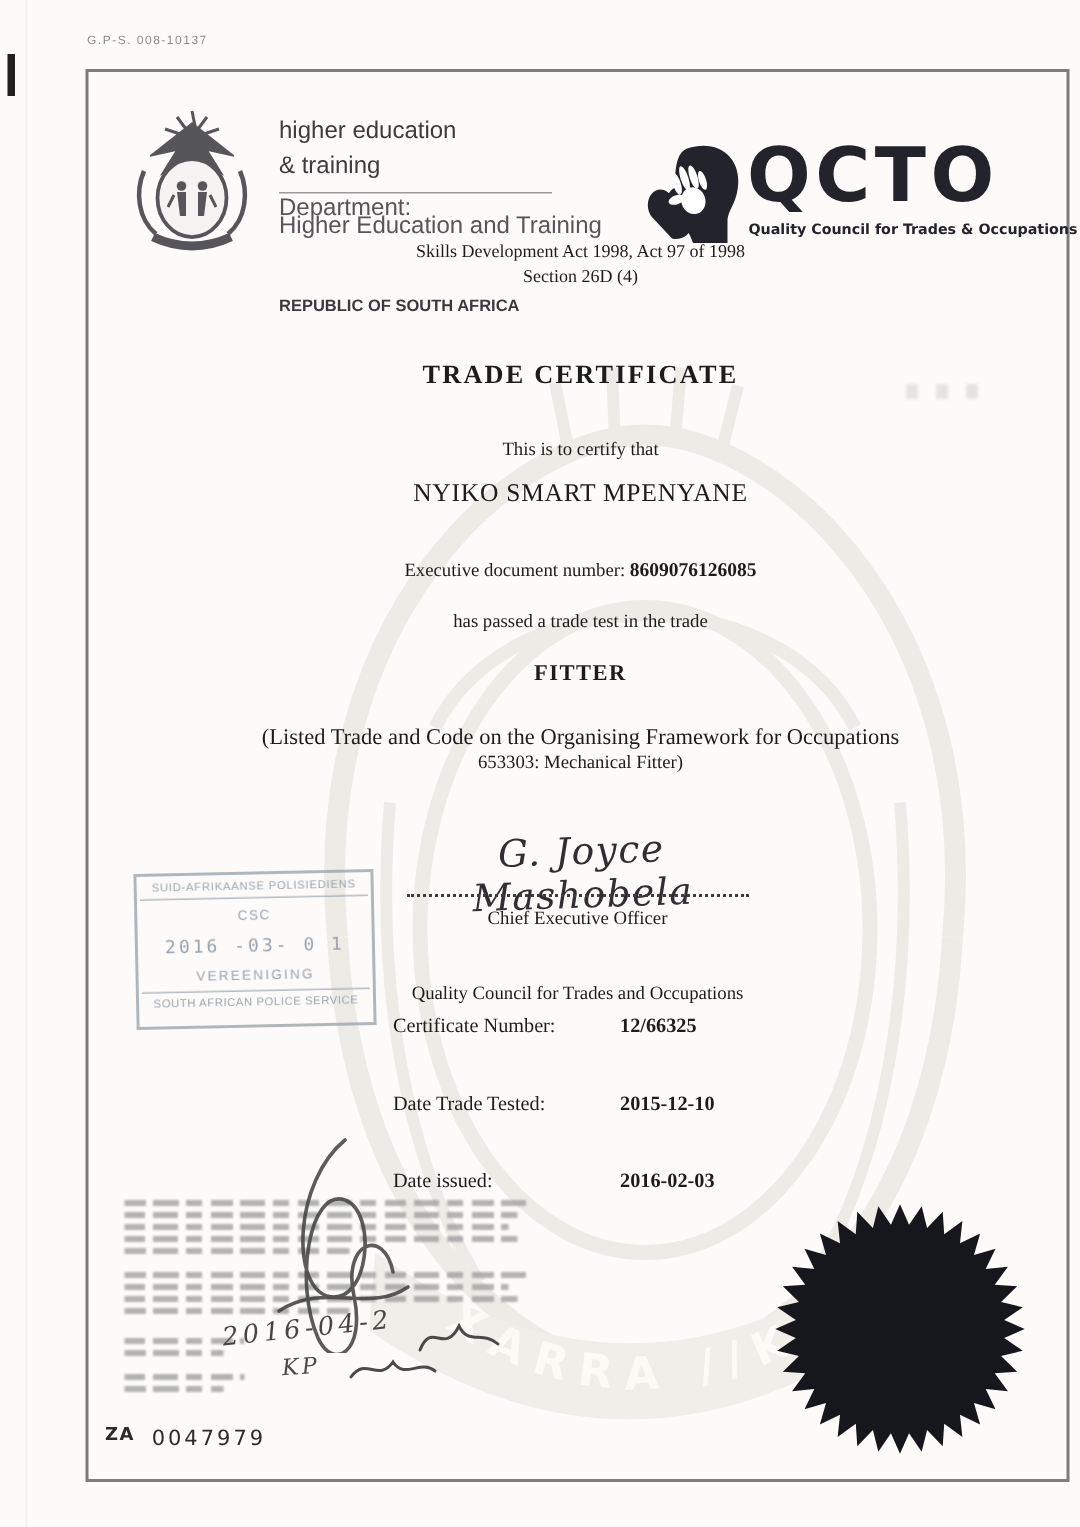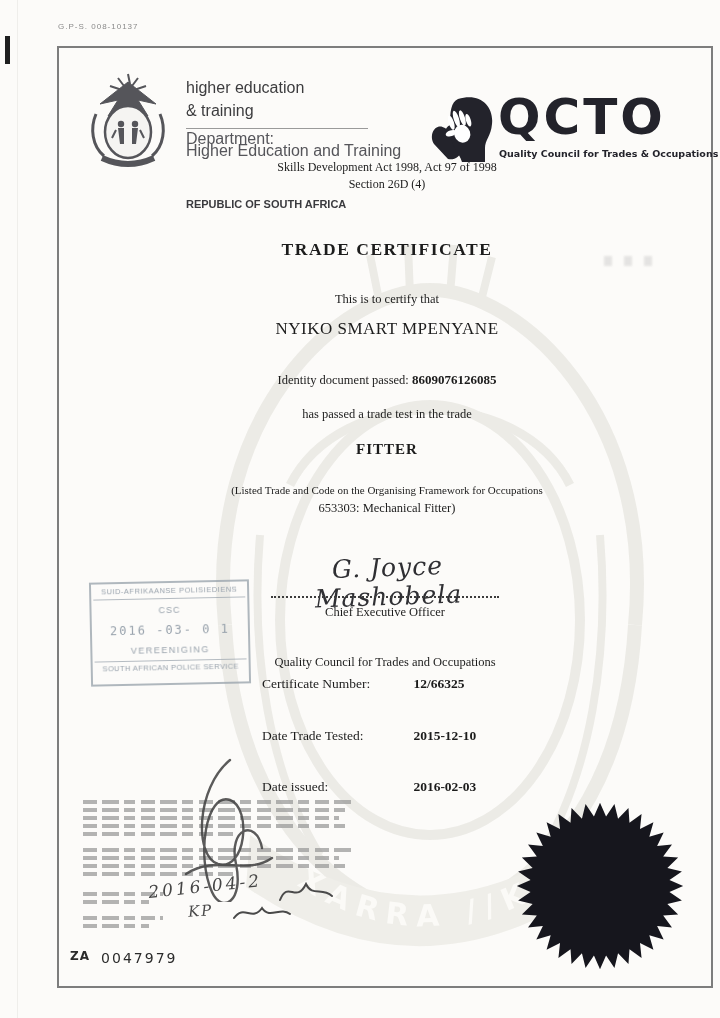--- a/index.html
+++ b/index.html
@@ -38,21 +38,21 @@
   
   .act1{top:160px;font-size:12px;z-index:2;}
   .act2{top:177px;font-size:12px;z-index:2;}
   .cert-title{top:239px;font-size:17.5px;font-weight:bold;letter-spacing:1.5px;z-index:2;}
   .certify{top:292px;font-size:12.5px;z-index:2;}
   .holder{top:319px;font-size:17px;font-weight:normal;letter-spacing:.5px;z-index:2;}
   .idline{top:372px;font-size:12.5px;z-index:2;}
   .idline b{font-size:13px;}
   .passed{top:407px;font-size:12.5px;z-index:2;}
   .trade{top:441px;font-size:15px;font-weight:bold;letter-spacing:1px;z-index:2;}
-  .listing1{top:484px;font-size:11px;z-index:2;}
+  .listing1{top:484px;font-size:15px;z-index:2;}
   .listing2{top:501px;font-size:12.5px;z-index:2;}
 
   
   .ceo-sig{left:268px;top:553px;width:240px;text-align:center;font-size:25px;font-style:italic;
     font-family:"DejaVu Serif",serif;color:#2f2f33;transform:rotate(-2deg);letter-spacing:1px;z-index:2;}
   .sig-line{left:271px;top:596px;width:228px;border-bottom:2px dotted #3c3c3c;z-index:2;}
   .ceo-block{left:240px;top:604px;width:290px;text-align:center;z-index:2;}
   .ceo-role{font-size:12.5px;line-height:16px;}
   .ceo-org{font-size:12.5px;line-height:16px;margin-top:34px;}
 
@@ -174,21 +174,21 @@
   <div class="abs qcto qcto-acronym">QCTO</div>
   <div class="abs qcto qcto-tagline">Quality Council for Trades &amp; Occupations</div>
 
   <div class="abs center-line act1">Skills Development Act 1998, Act 97 of 1998</div>
   <div class="abs center-line act2">Section 26D (4)</div>
 
   <div class="abs center-line cert-title">TRADE CERTIFICATE</div>
   <div class="abs center-line certify">This is to certify that</div>
   <div class="abs center-line holder">NYIKO SMART MPENYANE</div>
   <div class="abs center-line idline">
-    <span>Identity document passed:</span>
+    <span>Executive document number:</span>
     <b>8609076126085</b>
   </div>
   <div class="abs center-line passed">has passed a trade test in the trade</div>
   <div class="abs center-line trade">FITTER</div>
   <div class="abs center-line listing1">(Listed Trade and Code on the Organising Framework for Occupations</div>
   <div class="abs center-line listing2">653303: Mechanical Fitter)</div>
 
   <div class="abs ceo-sig">G. Joyce Mashobela</div>
   <div class="abs sig-line"></div>
   <div class="abs ceo-block">

